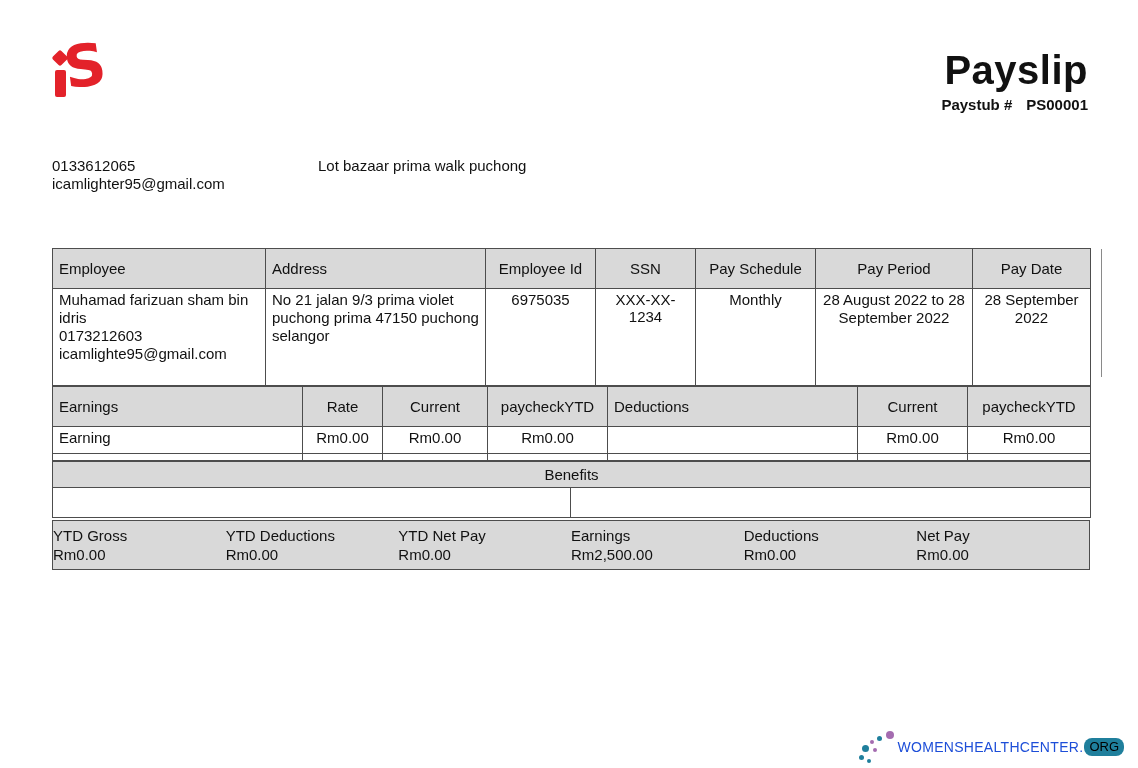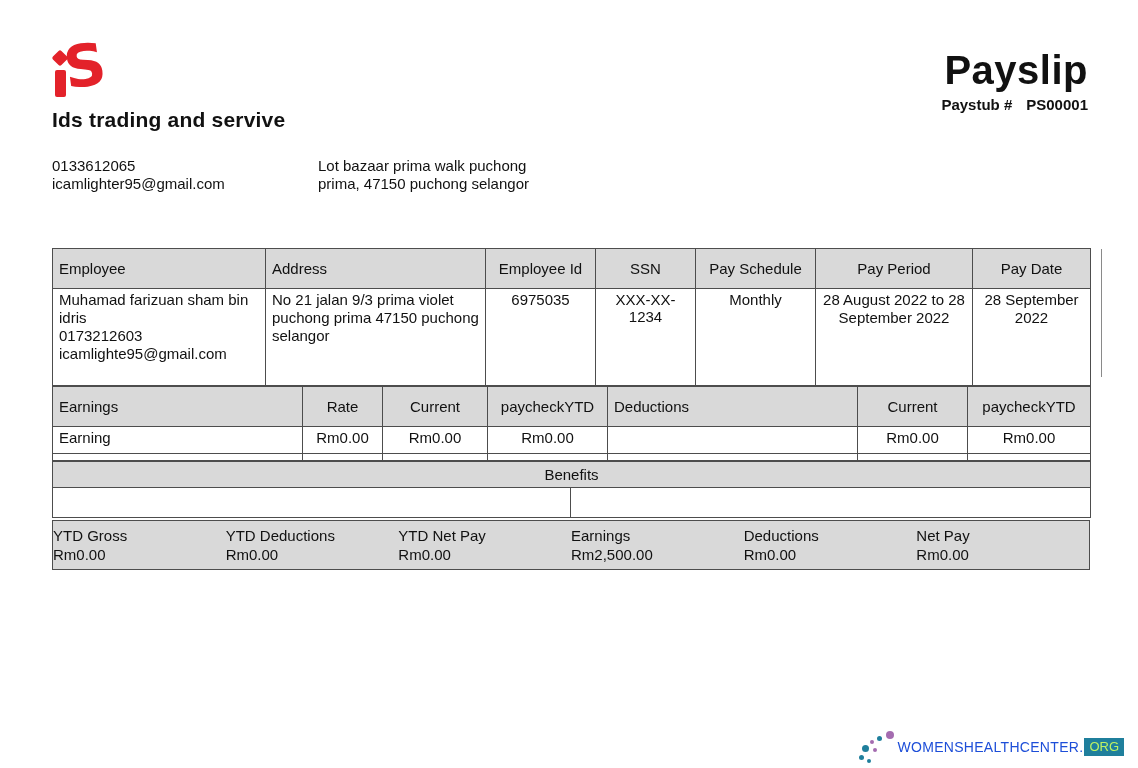--- a/index.html
+++ b/index.html
@@ -51,43 +51,41 @@
   .wm-dots { position:relative; width:36px; height:34px; margin-right:2px; }
   .wm-dots i { position:absolute; border-radius:50%; display:block; }
   .d1 { left:27px; top:1px;  width:8px; height:8px; background:#a46cb0; }
   .d2 { left:18px; top:6px;  width:5px; height:5px; background:#1f7f9c; }
   .d3 { left:11px; top:10px; width:4px; height:4px; background:#a46cb0; }
   .d4 { left:3px;  top:15px; width:7px; height:7px; background:#1f7f9c; }
   .d5 { left:14px; top:18px; width:4px; height:4px; background:#a46cb0; }
   .d6 { left:0px;  top:25px; width:5px; height:5px; background:#1f7f9c; }
   .d7 { left:8px;  top:29px; width:4px; height:4px; background:#1f7f9c; }
   .wm-text { color:#1d4ed8; font-size:14px; letter-spacing:0.3px; }
-  .wm-badge { background:#1f7f9c; color:#bef264; font-size:13px; padding:1px 5px 2px 5px; border-radius:0; margin-left:1px; }
+  .wm-badge { background:#1f7f9c; color:#000000; font-size:13px; padding:1px 5px 2px 5px; border-radius:8px; margin-left:1px; }
 </style>
 </head>
 <body>
 
 <div class="page">
 
   <div class="logo">
     <span class="dot"></span>
     <span class="stem"></span>
     <span class="sglyph">S</span>
   </div>
 
-  <div class="company-name">Ids trading and servive</div>
 
   <div class="contact-block">
     <div>0133612065</div>
     <div>icamlighter95@gmail.com</div>
   </div>
 
   <div class="address-block">
     <div>Lot bazaar prima walk puchong</div>
-    <div>prima, 47150 puchong selangor</div>
   </div>
 
   <div class="payslip-title">Payslip</div>
   <div class="paystub-line">
     <span>Paystub #</span><span class="num">PS00001</span>
   </div>
 
   <div class="doc">
     <div class="edge-line"></div>
 

